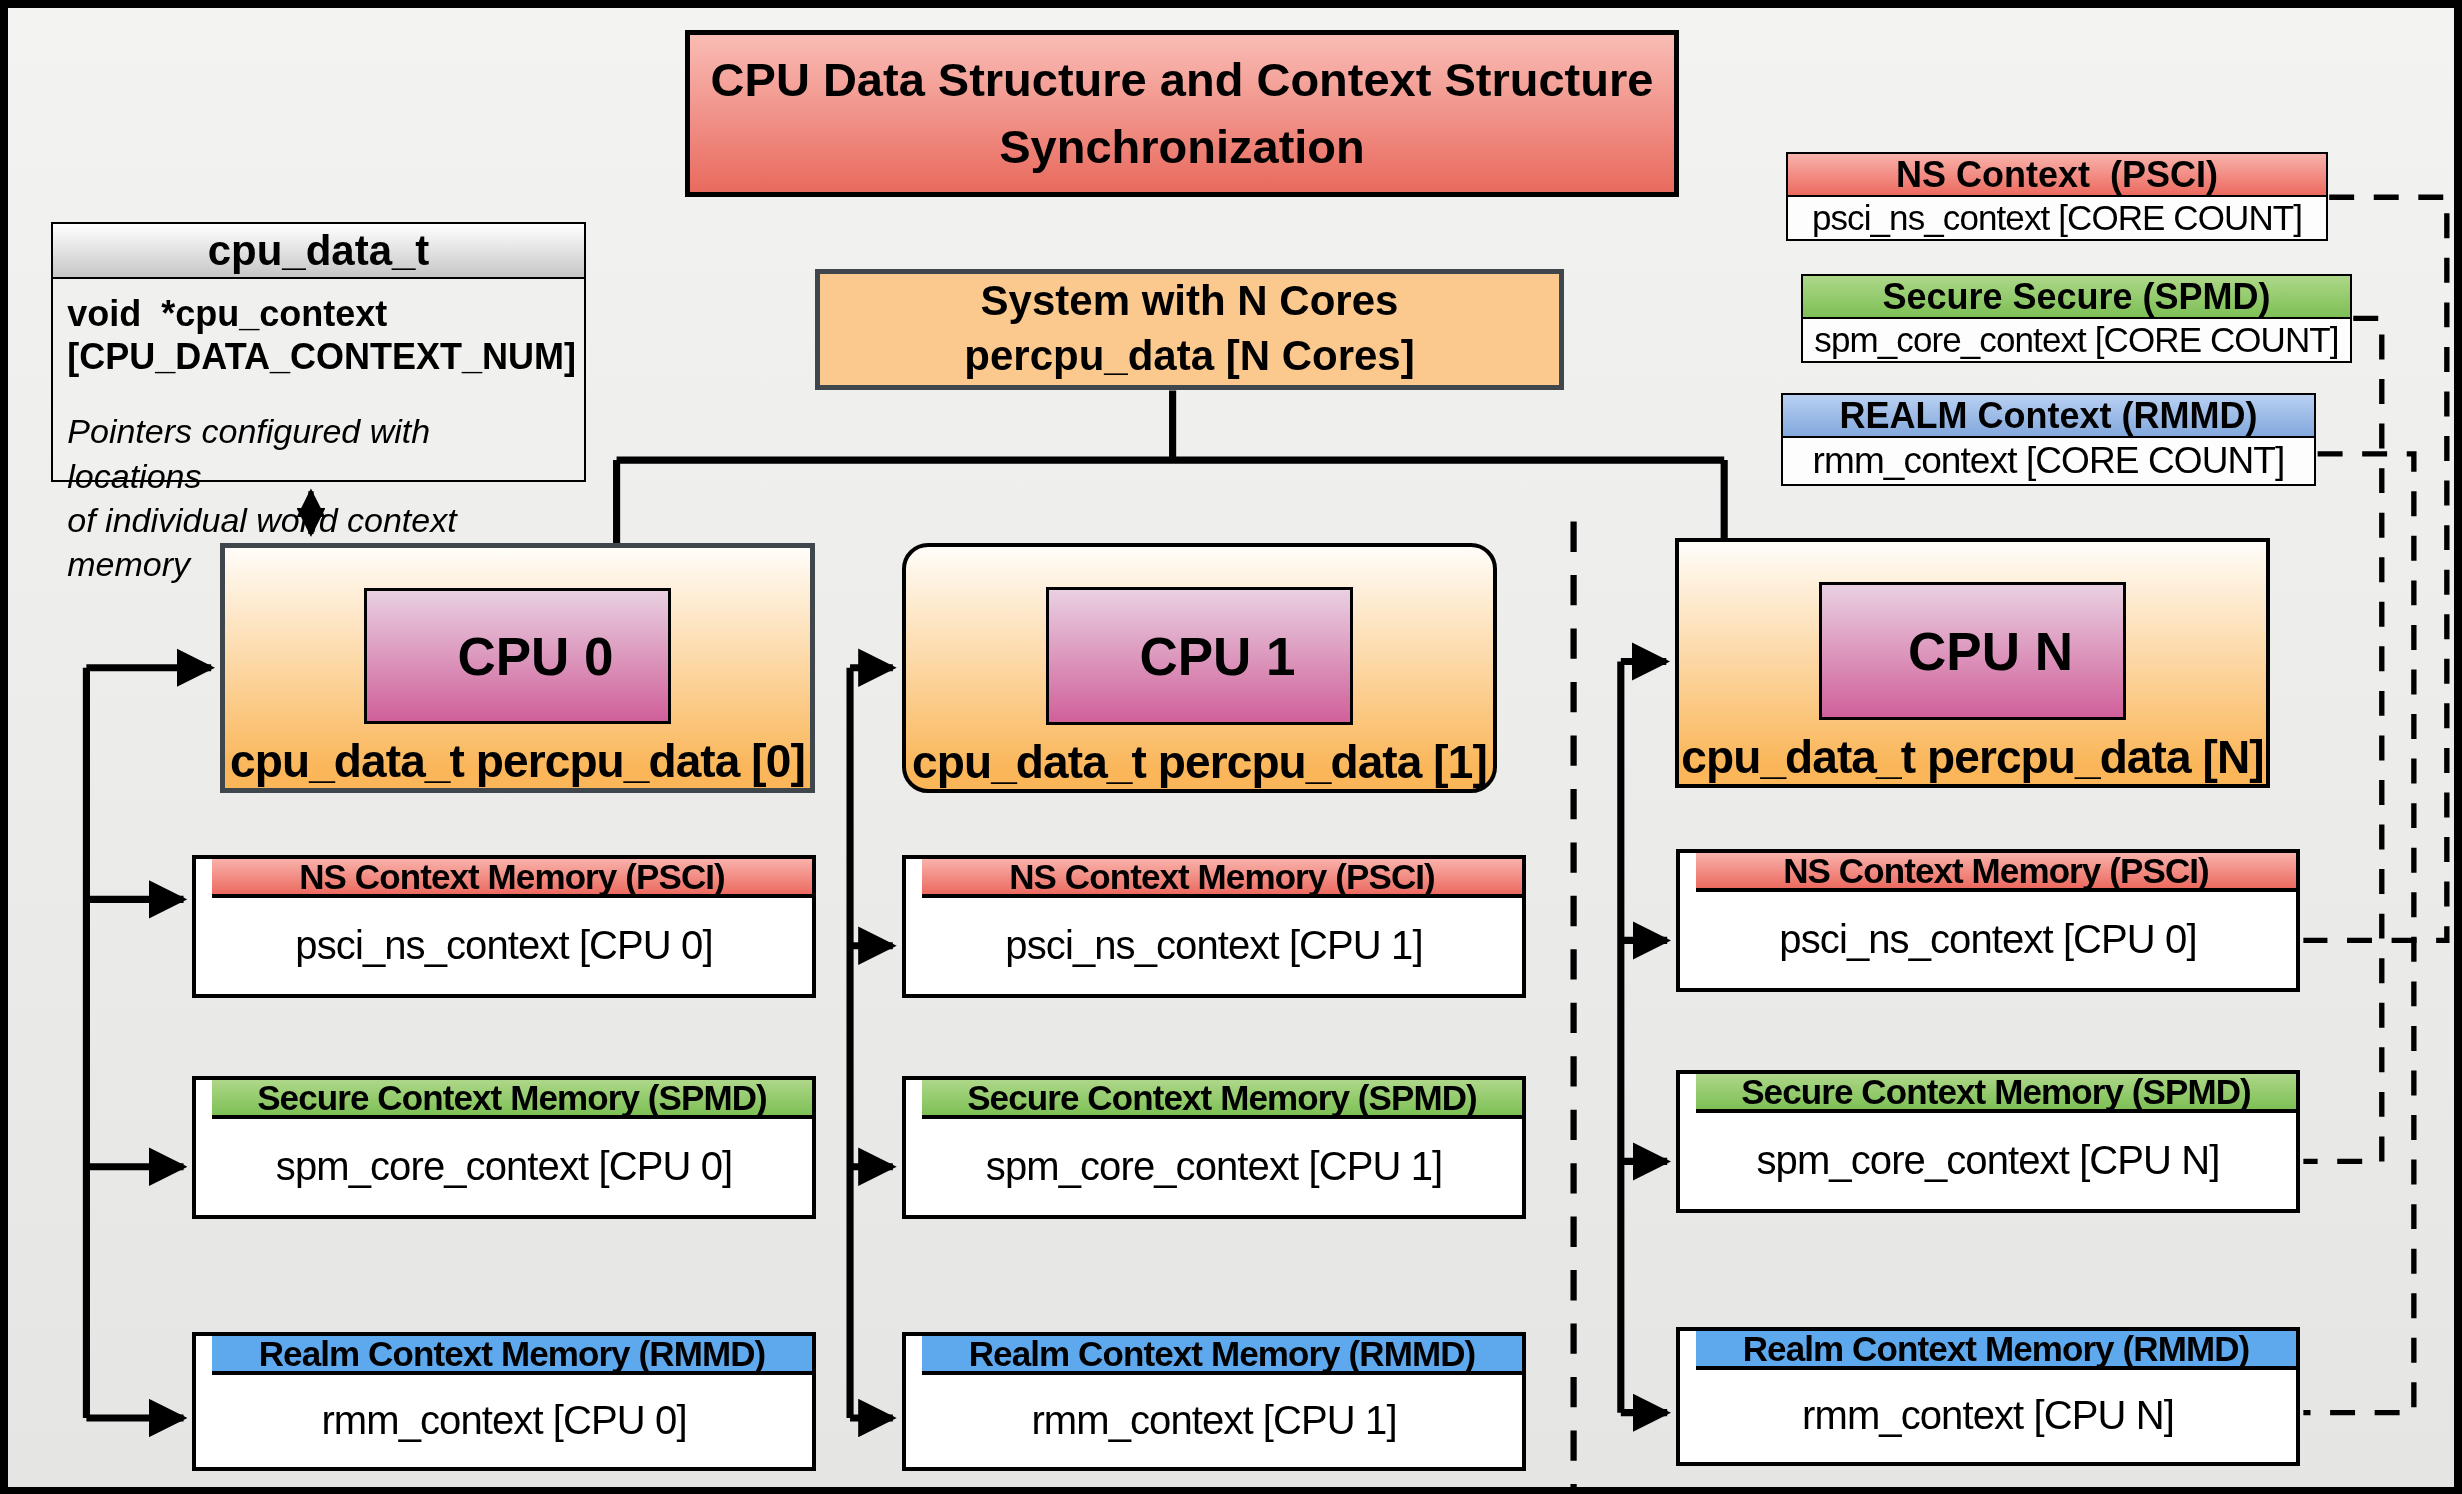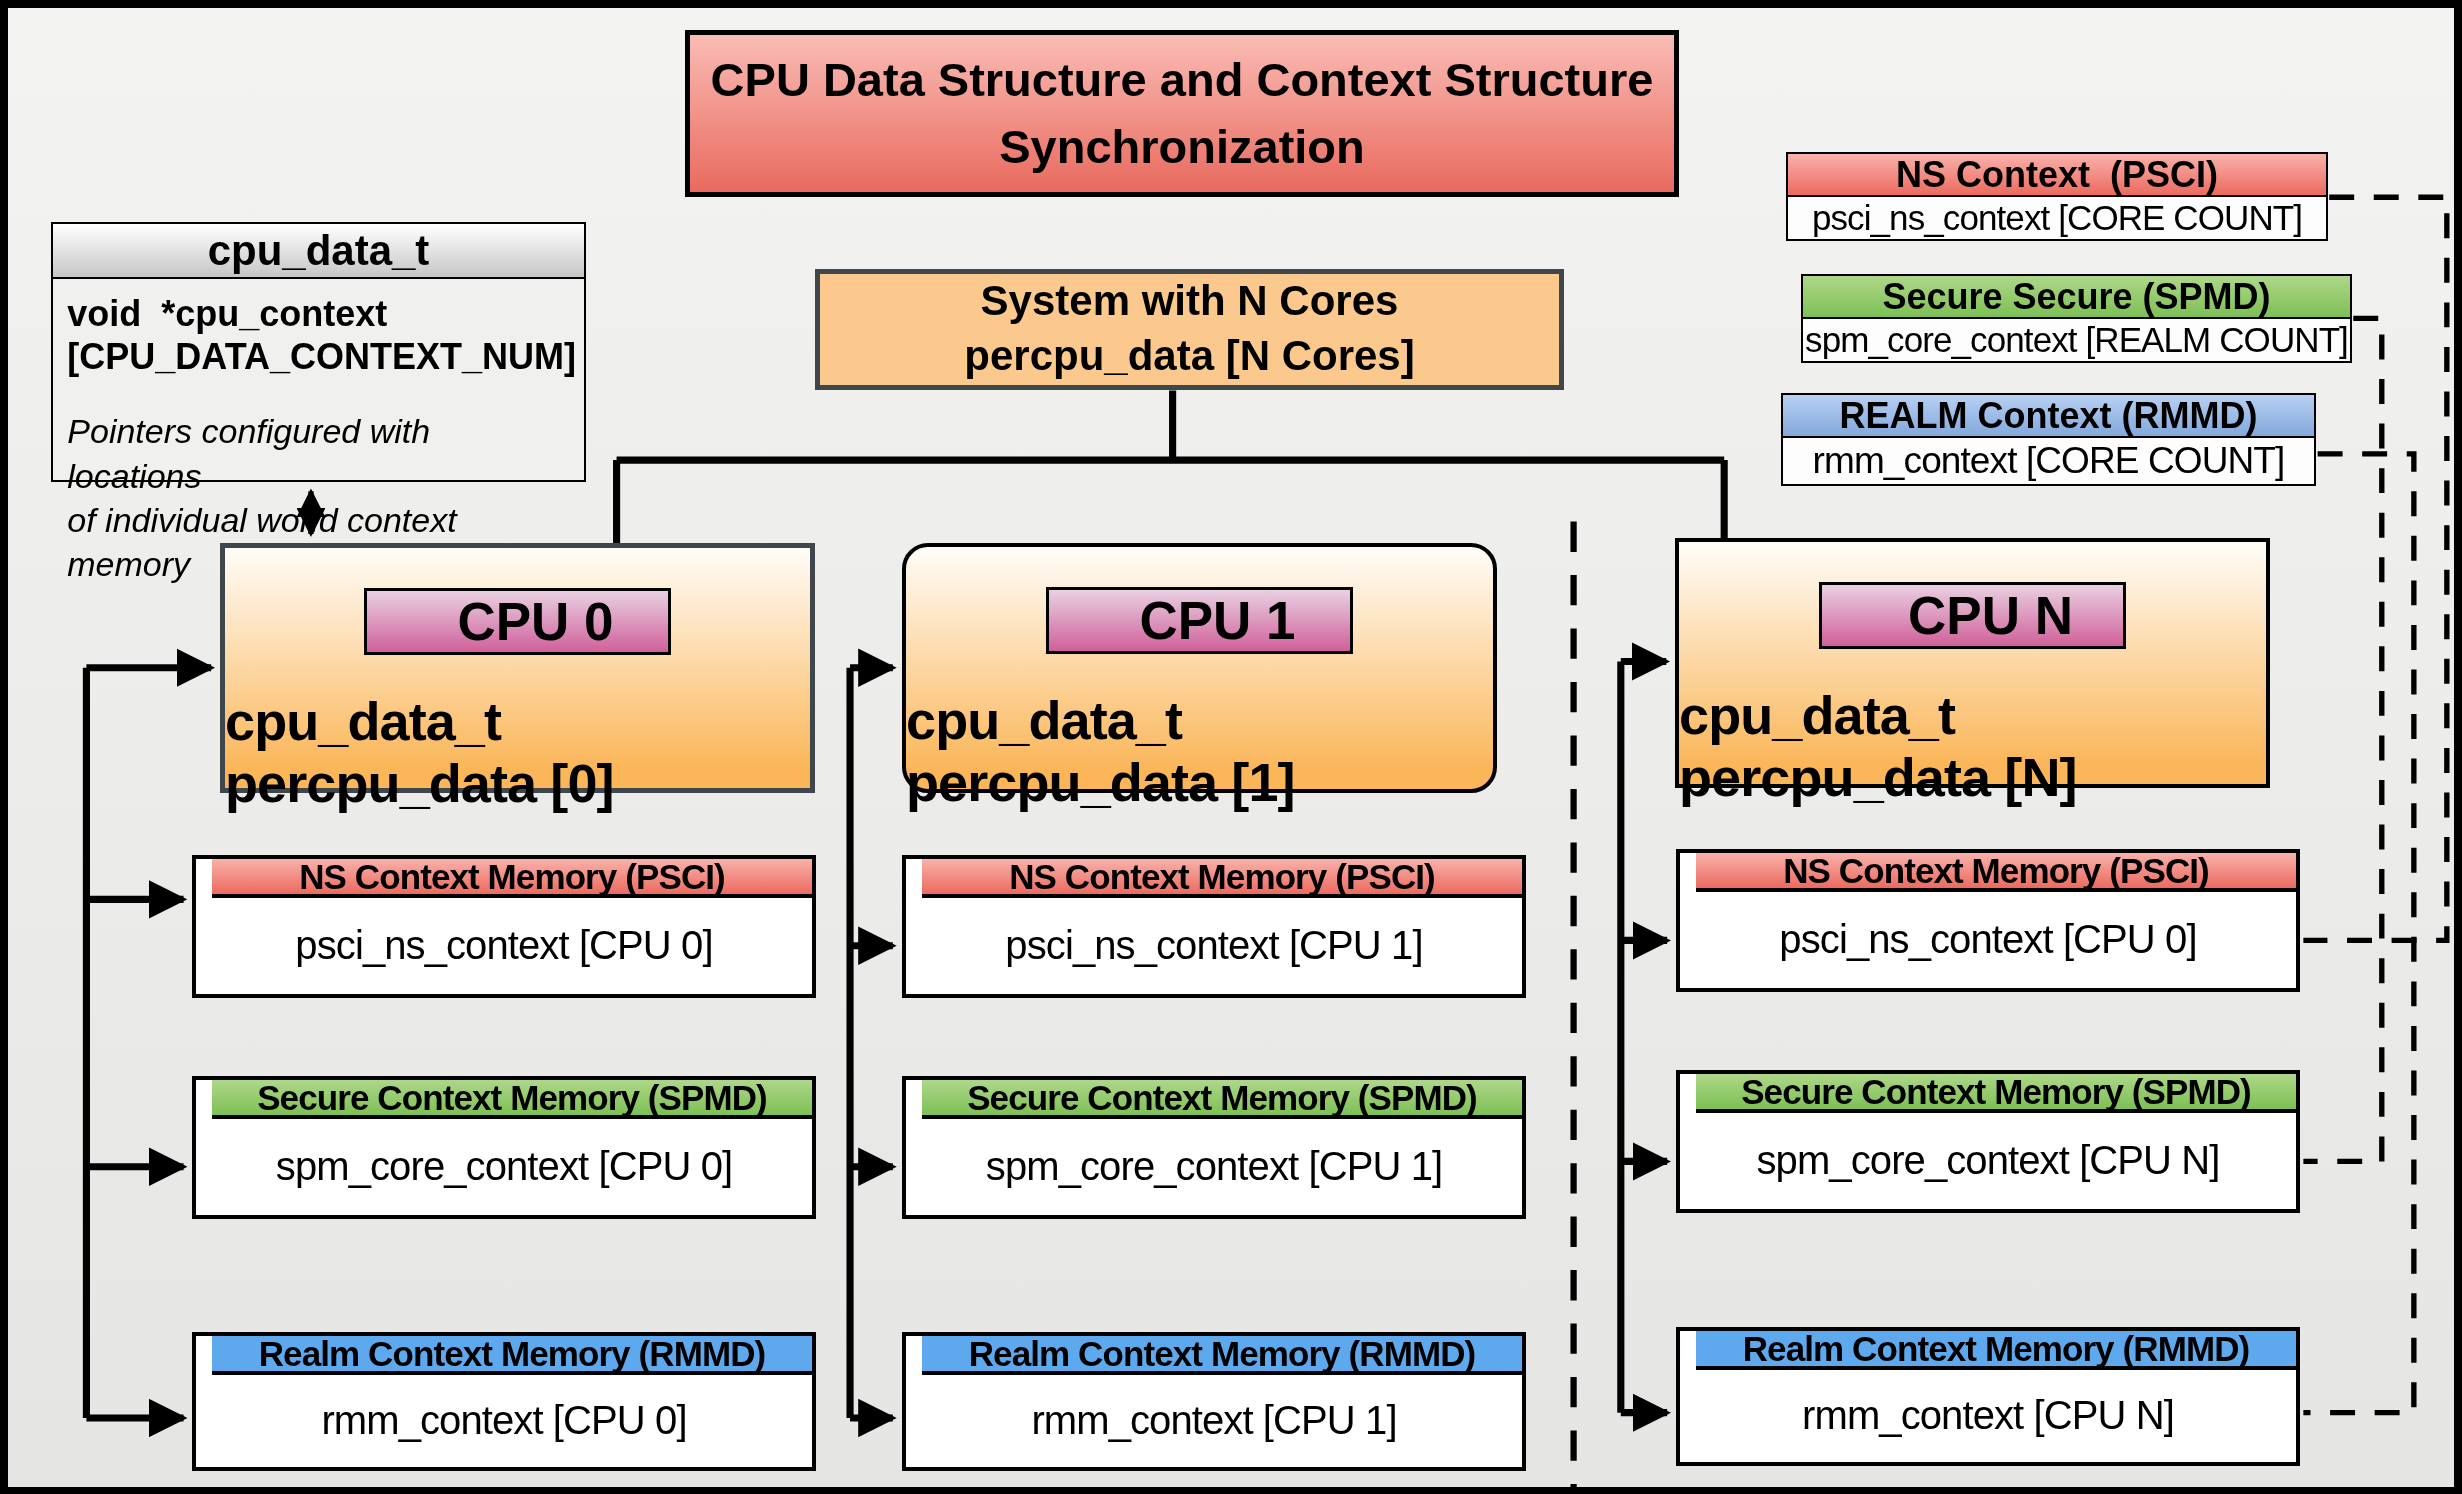--- a/index.html
+++ b/index.html
@@ -65,21 +65,21 @@
 
   
   .cpu-box{height:250px; border:4.5px solid #000;
     background:linear-gradient(var(--cpu-top) 0%, var(--cpu-bot) 92%);
     display:flex; flex-direction:column; align-items:center;}
   .cpu-box.darkborder{border:5.3px solid var(--border-dark);}
   .chip{width:307px; height:156px; margin-top:40px; border:3.6px solid #000;
     background:linear-gradient(var(--chip-top), var(--chip-bot));
     display:flex; align-items:center; justify-content:center;
     font-weight:bold; font-size:53px;padding-left:36px;}
-  .cpu-label{margin-top:35px; font-weight:bold; font-size:54px; letter-spacing:-0.9px;}
+  .cpu-label{margin-top:10px; font-weight:bold; font-size:46px; letter-spacing:-0.9px;}
 
   
   .row{width:624px; height:143px; border:4.5px solid #000; background:#fff;}
   .row .hd{height:39px; border-bottom:4.5px solid #000; display:flex; align-items:center; justify-content:center;
     font-weight:bold; font-size:35px; letter-spacing:-0.9px;margin-left:16px;}
   .row .bd{height:94px; display:flex; align-items:center; justify-content:center;
     font-size:40px; letter-spacing:-0.9px; background:#fff;}
   .row.short{height:139px;}
   .row.short .bd{height:91px;}
 </style>
@@ -151,21 +151,21 @@
     <div>System with N Cores</div>
     <div>percpu_data [N Cores]</div>
   </div>
 
   <div class="abs box legend legend-ns">
     <div class="hd hdr-red pre">NS Context  (PSCI)</div>
     <div class="bd">psci_ns_context [CORE COUNT]</div>
   </div>
   <div class="abs box legend legend-sec">
     <div class="hd hdr-green">Secure Secure (SPMD)</div>
-    <div class="bd">spm_core_context [REALM COUNT]</div>
+    <div class="bd">spm_core_context [CORE COUNT]</div>
   </div>
   <div class="abs box legend legend-realm">
     <div class="hd hdr-blue-grad">REALM Context (RMMD)</div>
     <div class="bd">rmm_context [CORE COUNT]</div>
   </div>
 
   <div class="abs box cpu-box darkborder" style="left:212px; top:535px; width:595px;">
     <div class="chip">CPU 0</div>
     <div class="cpu-label">cpu_data_t percpu_data [0]</div>
   </div>

